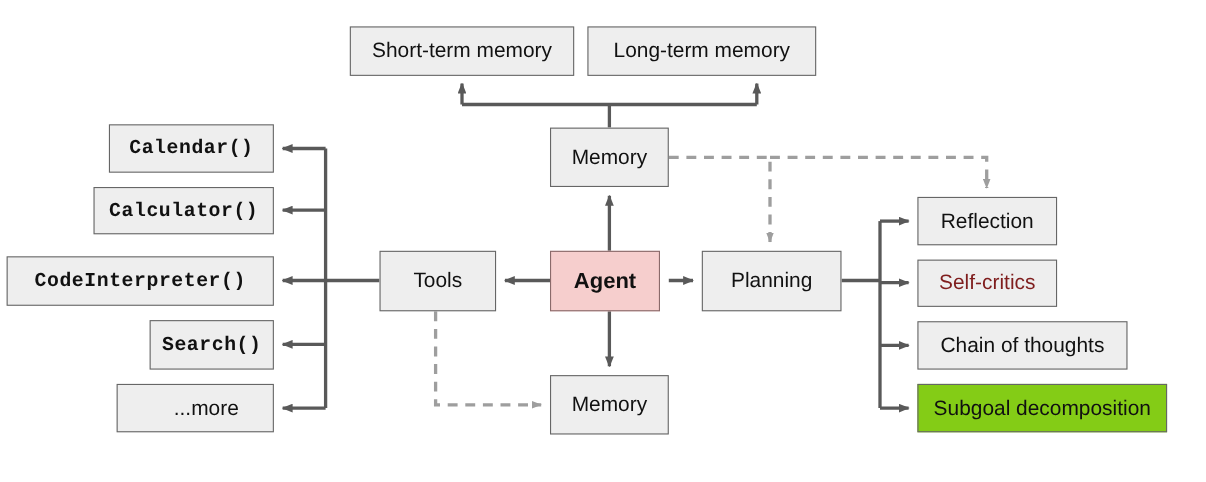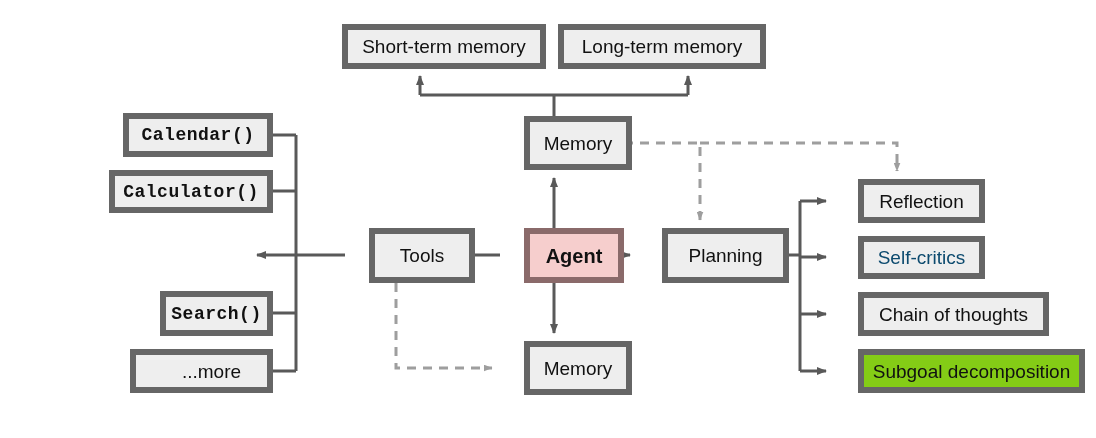--- a/index.html
+++ b/index.html
@@ -19,30 +19,29 @@
     position: absolute;
     left: 0; top: 0;
     width: 1096px;
     height: 438px;
     pointer-events: none;
   }
   .node {
     position: absolute;
     box-sizing: border-box;
     background: #eeeeee;
-    border: 6px solid #0c4a6e;
+    border: 1px solid #0c4a6e;
     display: flex;
     align-items: center;
     justify-content: center;
     color: #111111;
     font-family: "Liberation Sans", sans-serif;
     font-size: 19px;
     line-height: 1;
     white-space: nowrap;
-    margin-left: 24px;
   }
   .node.mono {
     font-family: "Liberation Mono", "DejaVu Sans Mono", monospace;
     font-weight: bold;
     font-size: 18px;
     letter-spacing: 0.5px;
   }
   .node.agent {
     background: #f6cecd;
     border-color: #8a6a6a;
@@ -136,34 +135,37 @@
   </div>
 
   <div class="node mono" style="left: 99px; top: 113px; width: 150px; height: 44px; background: rgb(238, 238, 238); border-color: rgb(102, 102, 102); color: rgb(17, 17, 17);">
     <span class="lbl">Calendar()</span>
   </div>
 
   <div class="node mono" style="left: 85px; top: 170px; width: 164px; height: 43px; background: rgb(238, 238, 238); border-color: rgb(102, 102, 102); color: rgb(17, 17, 17);">
     <span class="lbl">Calculator()</span>
   </div>
 
+  <div class="node mono" style="left: 6px; top: 233px; width: 243px; height: 45px; background: rgb(238, 238, 238); border-color: rgb(102, 102, 102); color: rgb(17, 17, 17);">
+    <span class="lbl">CodeInterpreter()</span>
+  </div>
 
   <div class="node mono" style="left: 136px; top: 291px; width: 113px; height: 45px; background: rgb(238, 238, 238); border-color: rgb(102, 102, 102); color: rgb(17, 17, 17); align-items: center;">
     <span class="lbl">Search()</span>
   </div>
 
   <div class="node" style="left: 106px; top: 349px; width: 143px; height: 44px; background: rgb(238, 238, 238); border-color: rgb(102, 102, 102); color: rgb(17, 17, 17); padding-left: 20px;">
     <span class="lbl">...more</span>
   </div>
 
   <div class="node" style="left: 834px; top: 179px; width: 127px; height: 44px; background: rgb(238, 238, 238); border-color: rgb(102, 102, 102); color: rgb(17, 17, 17);">
     <span class="lbl">Reflection</span>
   </div>
 
-  <div class="node" style="left: 834px; top: 236px; width: 127px; height: 43px; background: rgb(238, 238, 238); border-color: rgb(102, 102, 102); color: #0c4a6e;">
+  <div class="node" style="left: 834px; top: 236px; width: 127px; height: 43px; background: rgb(238, 238, 238); border-color: rgb(102, 102, 102); color: #7f1d1d;">
     <span class="lbl">Self-critics</span>
   </div>
 
   <div class="node" style="left: 834px; top: 292px; width: 191px; height: 44px; background: rgb(238, 238, 238); border-color: rgb(102, 102, 102); color: rgb(17, 17, 17);">
     <span class="lbl">Chain of thoughts</span>
   </div>
 
   <div class="node" style="left: 834px; top: 349px; width: 227px; height: 44px; background: #84cc16; border-color: rgb(102, 102, 102); color: rgb(17, 17, 17);">
     <span class="lbl">Subgoal decomposition</span>
   </div>

